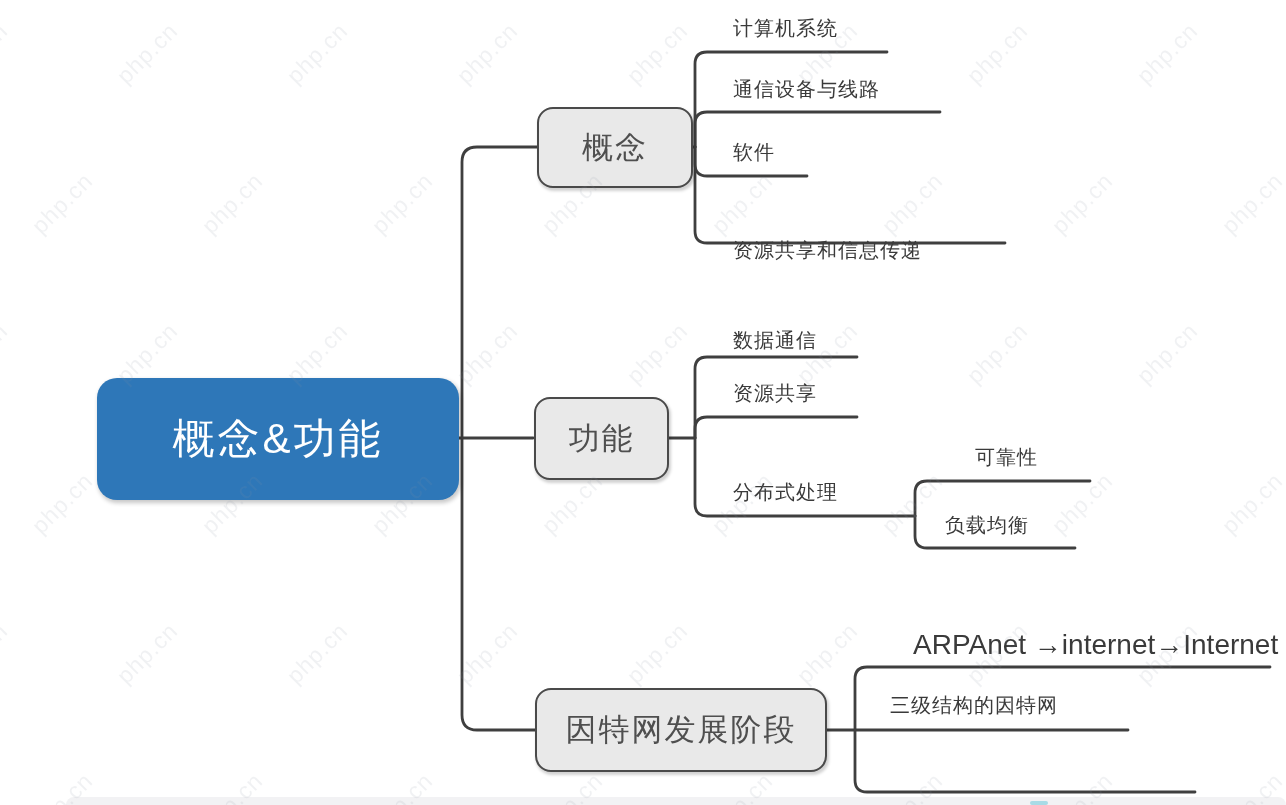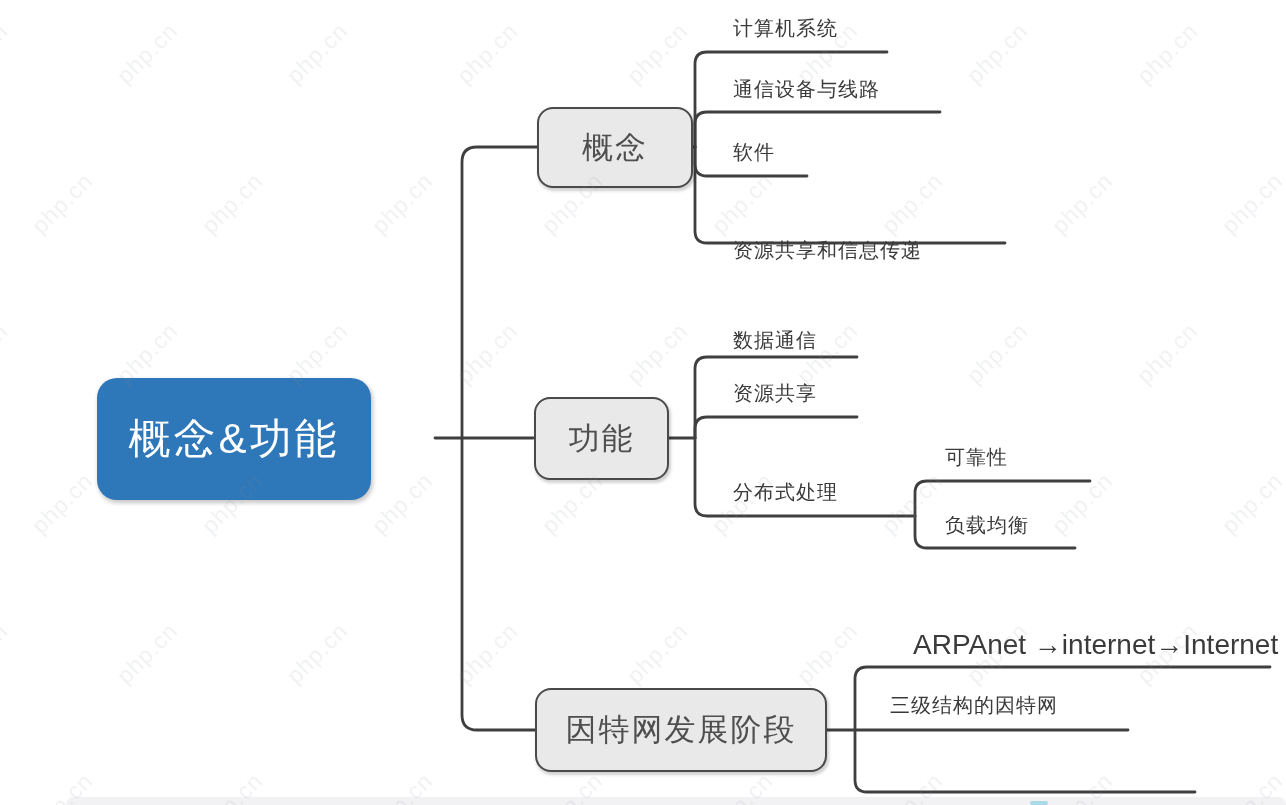--- a/index.html
+++ b/index.html
@@ -72,21 +72,21 @@
     <path class="edge" d="M695,438 V504 Q695,516 707,516 H915"></path>
     <path class="edge" d="M915,516 V493 Q915,481 927,481 H1090"></path>
     <path class="edge" d="M915,516 V536 Q915,548 927,548 H1075"></path>
 
     <path class="edge" d="M827,730 H855"></path>
     <path class="edge" d="M855,730 V679 Q855,667 867,667 H1270"></path>
     <path class="edge" d="M855,730 H1128"></path>
     <path class="edge" d="M855,730 V780 Q855,792 867,792 H1195"></path>
   </svg>
 
-  <div class="node root" style="left:97px;top:378px;width:274px;height:122px;">
+  <div class="node root" style="left:97px;top:378px;width:362px;height:122px;">
     <span>概念&amp;功能</span>
   </div>
 
   <div class="node" style="left:537px;top:107px;width:156px;height:81px;">
     <span>概念</span>
   </div>
 
   <div class="node" style="left:534px;top:397px;width:135px;height:83px;">
     <span>功能</span>
   </div>
@@ -96,21 +96,21 @@
   </div>
 
   <div class="leaf" style="left:733px;top:12px;">计算机系统</div>
   <div class="leaf" style="left:733px;top:73px;">通信设备与线路</div>
   <div class="leaf" style="left:733px;top:136px;">软件</div>
   <div class="leaf" style="left:733px;top:200px;margin-top:34px;">资源共享和信息传递</div>
 
   <div class="leaf" style="left:733px;top:324px;">数据通信</div>
   <div class="leaf" style="left:733px;top:377px;">资源共享</div>
   <div class="leaf" style="left:733px;top:476px;">分布式处理</div>
-  <div class="leaf" style="left:945px;top:441px;">可靠性</div>
+  <div class="leaf" style="left:975px;top:441px;">可靠性</div>
   <div class="leaf" style="left:945px;top:509px;">负载均衡</div>
 
   <div class="leaf latin" style="left:913px;top:629px;">ARPAnet →internet→Internet</div>
   <div class="leaf" style="left:890px;top:689px;">三级结构的因特网</div>
 
   <div id="watermarks">
       <span class="wm" style="left: -60px; top: 40px;">php.cn</span>
       <span class="wm" style="left: 110px; top: 40px;">php.cn</span>
       <span class="wm" style="left: 280px; top: 40px;">php.cn</span>
       <span class="wm" style="left: 450px; top: 40px;">php.cn</span>

